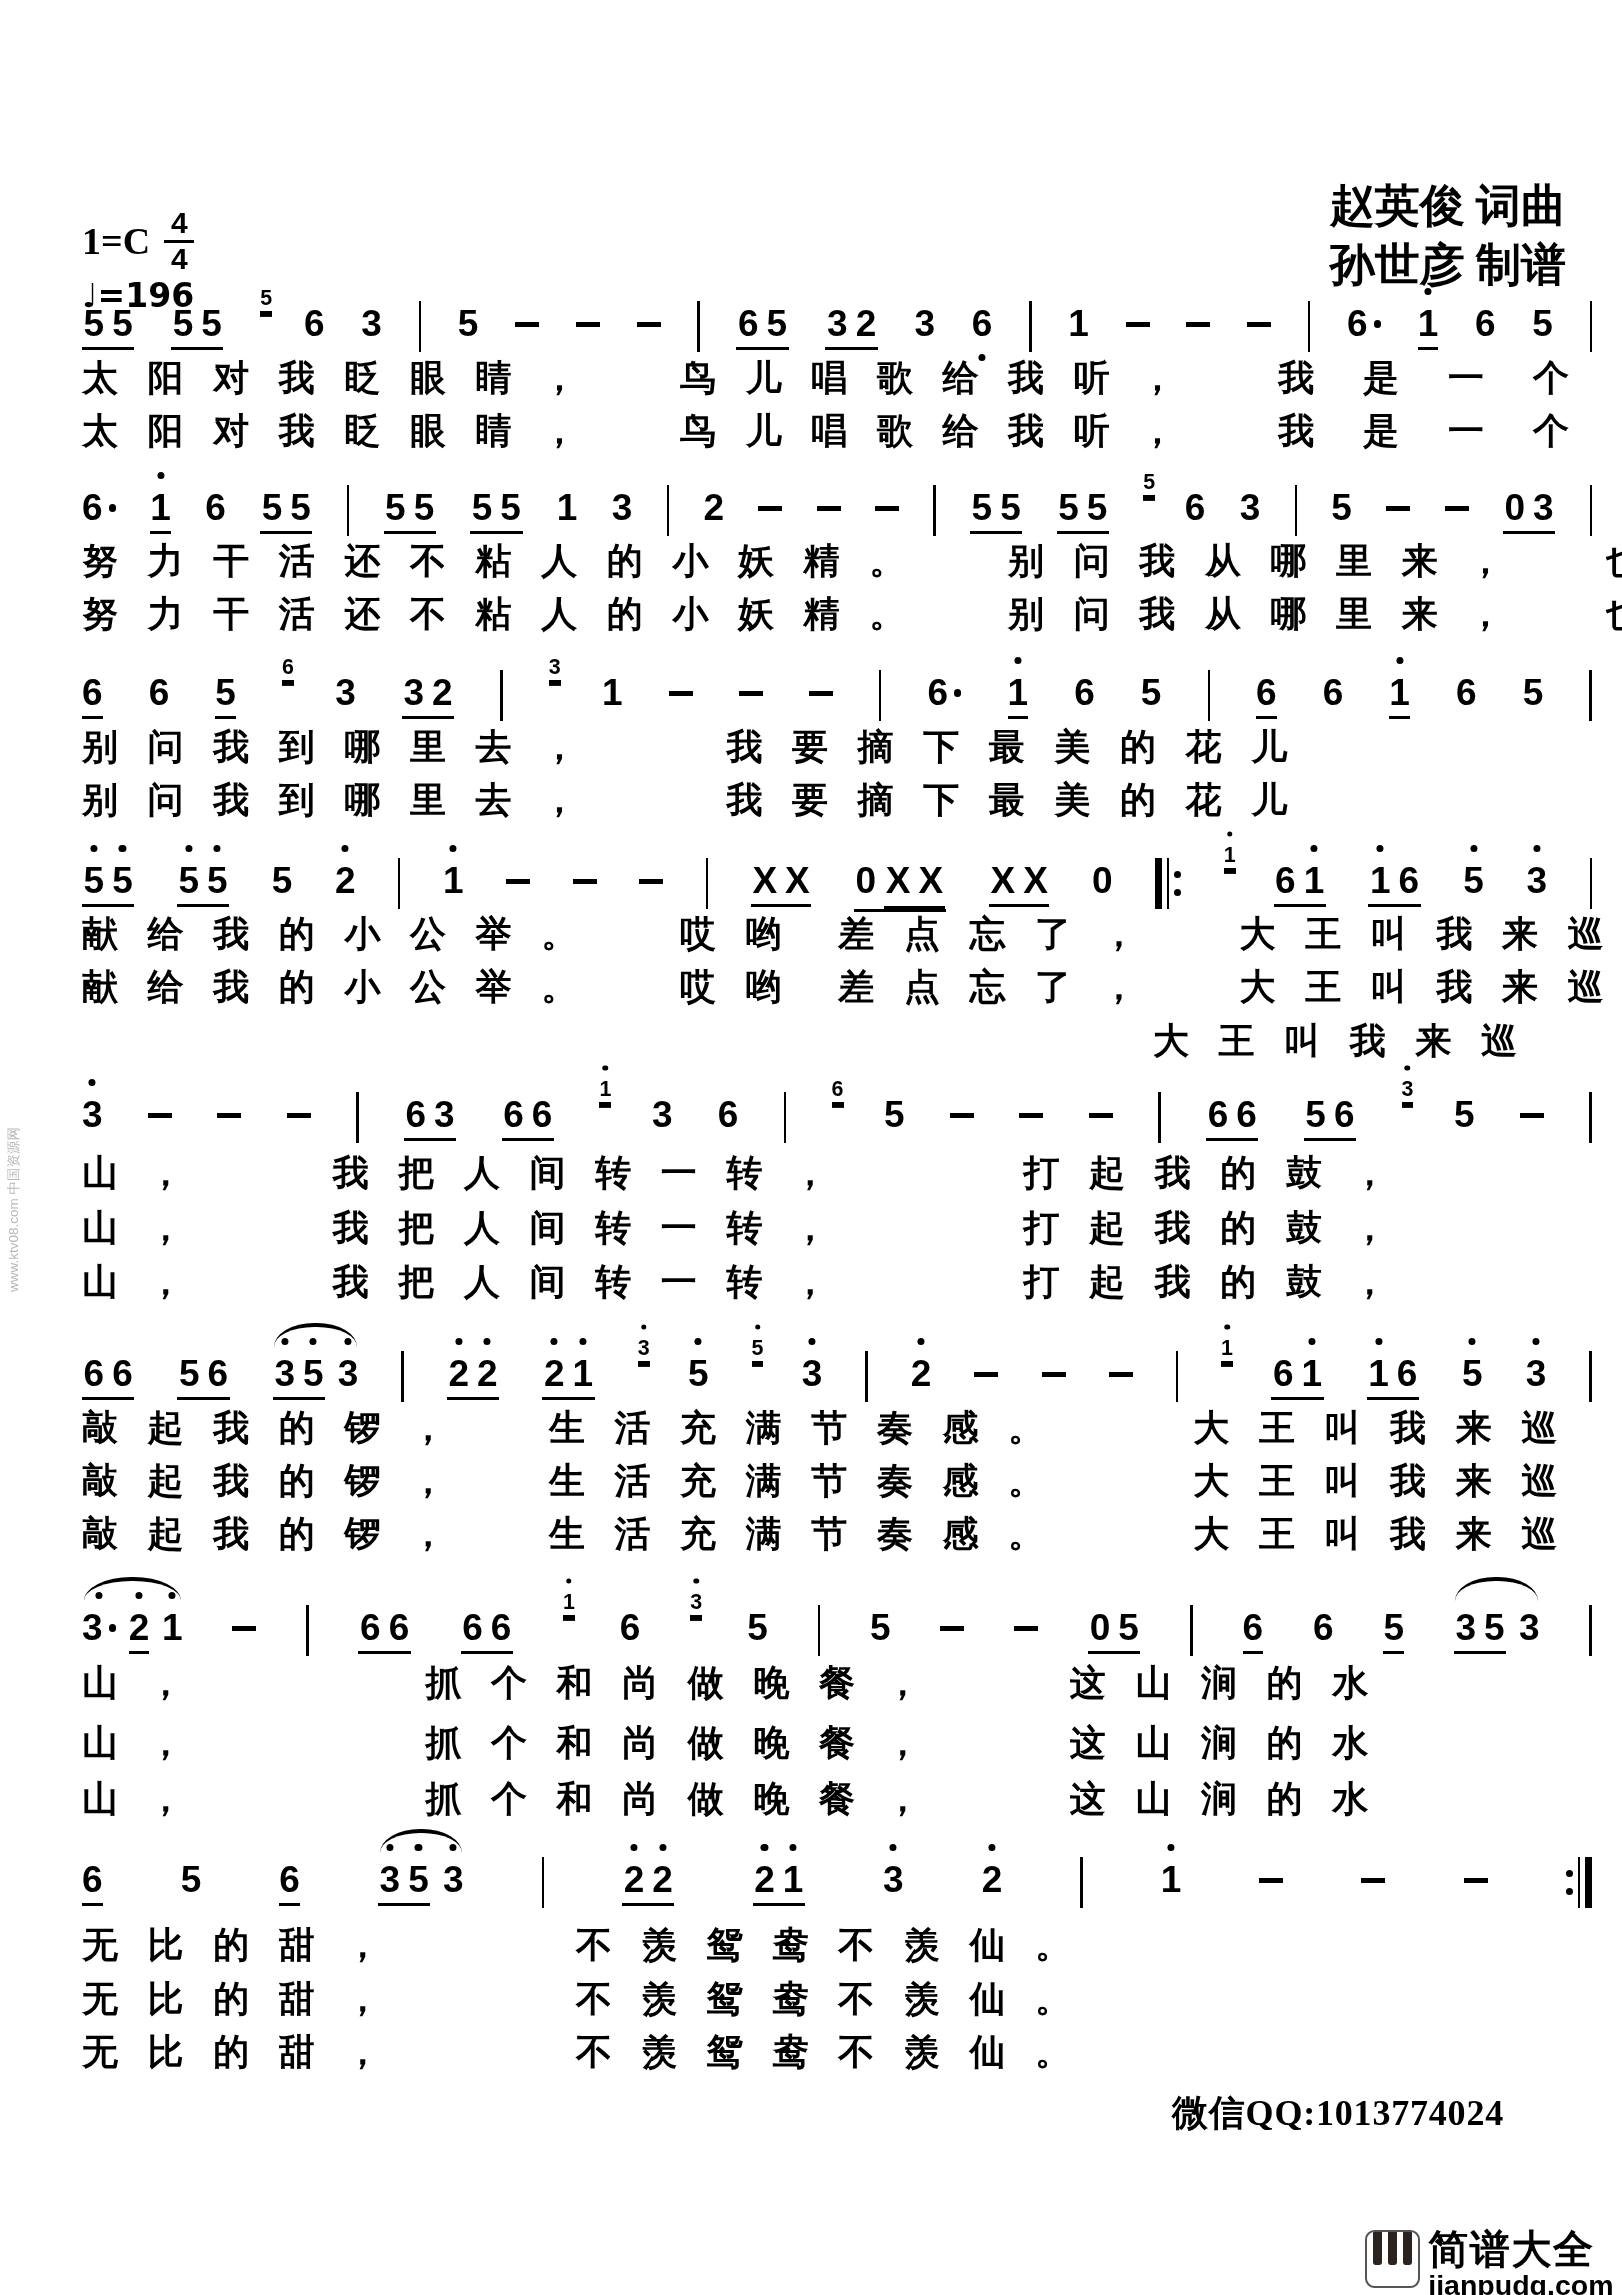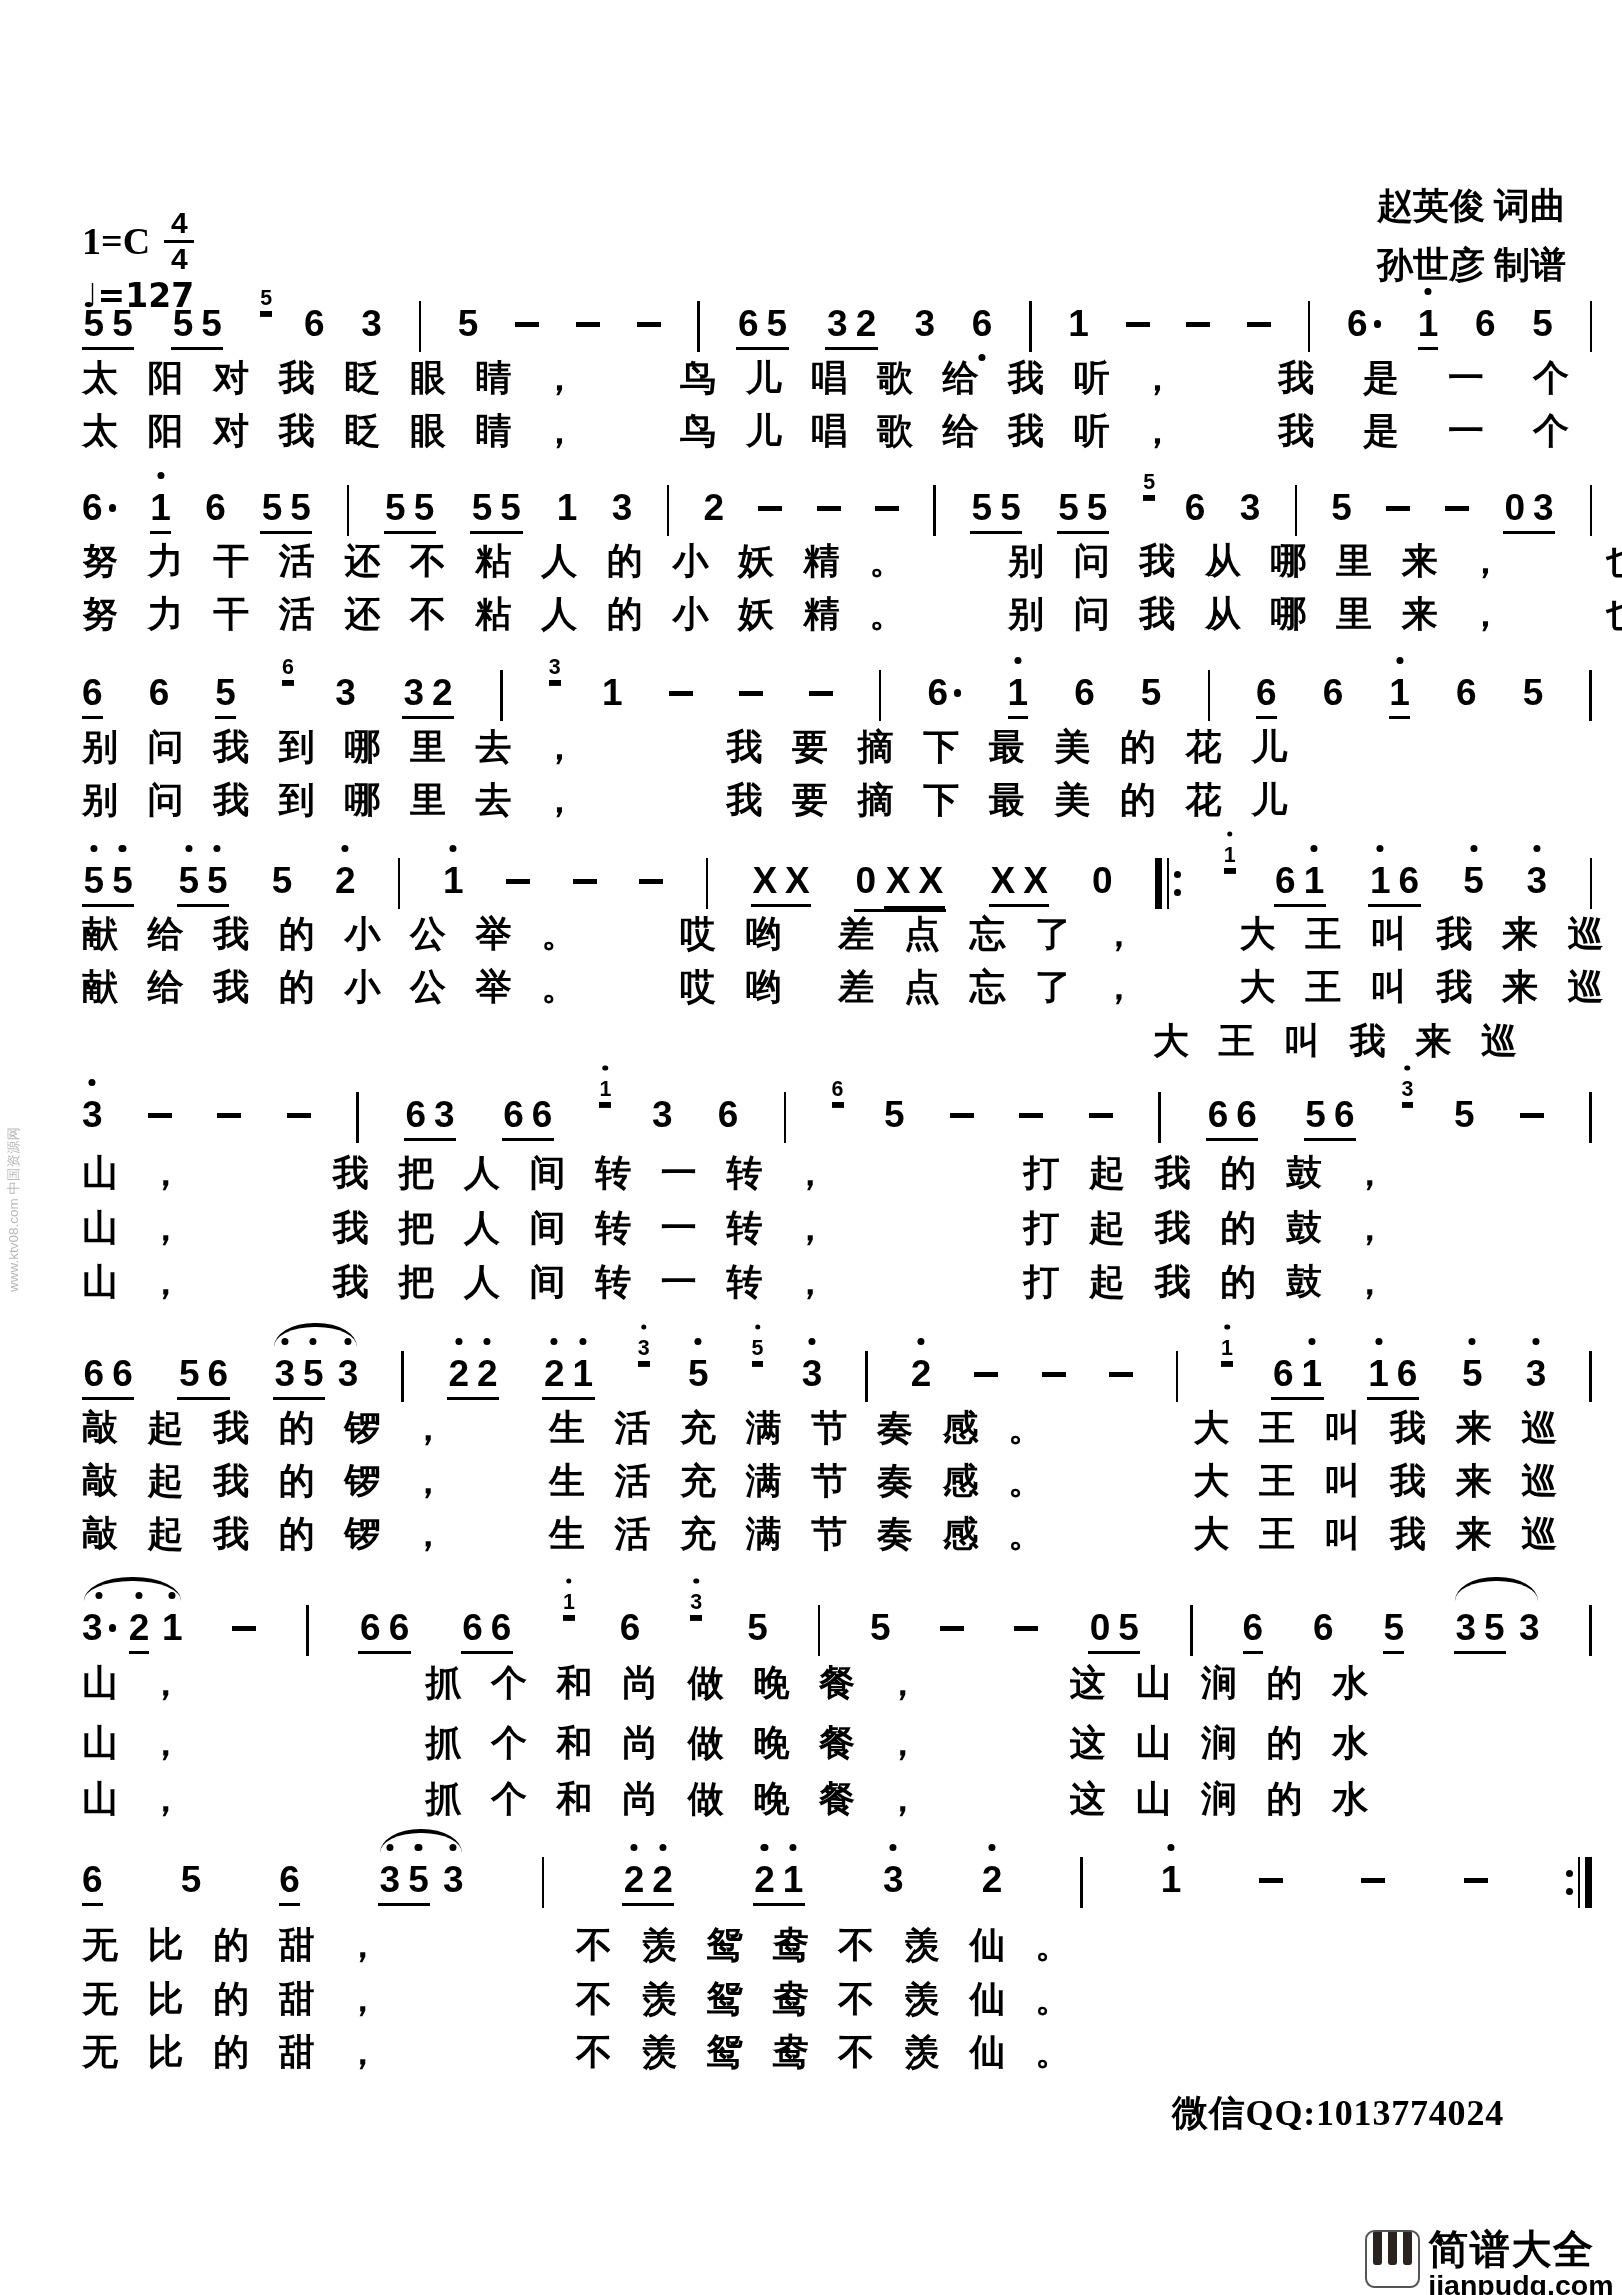--- a/index.html
+++ b/index.html
@@ -2,21 +2,21 @@
 <html style="font-size:12.7px"><head>
 <meta charset="utf-8">
 <style>
   html,body{margin:0;padding:0;background:#fff}
   .page{position:relative;width:1623px;height:2295px;background:#ffffff;color:#000;
         font-family:"Liberation Serif",serif;overflow:hidden}
 
   .title{position:absolute;top:100px;left:50%;transform:translateX(-50%);
          font-size:78px;font-weight:bold;letter-spacing:3.2px;white-space:nowrap;
          text-shadow:2.4px 3.2px 1.6px rgba(0,0,0,0.35)}
-  .credits{position:absolute;top:177px;right:57px;font-size:36px;font-weight:bold;
+  .credits{position:absolute;top:177px;right:57px;font-size:45px;font-weight:bold;
            line-height:59px;text-align:center;white-space:nowrap}
   .keyline{position:absolute;left:82px;top:208px;display:flex;align-items:center;
            font-size:38px;font-weight:bold}
   .tsig{display:inline-flex;flex-direction:column;align-items:center;margin-left:14.3px;
         font-size:30px;line-height:30px;font-weight:bold;font-family:"Liberation Sans",sans-serif}
   .fbar{width:30px;height:3.2px;background:#000;margin:1.6px 0}
   .tempo{position:absolute;left:82px;top:276px;font-size:33px;font-weight:bold;
          font-family:"DejaVu Sans",sans-serif}
 
   .notesrow{position:absolute;left:82px;width:1510px;display:flex;
@@ -80,21 +80,21 @@
   <div class="keyline">
     <span>1=C</span>
     <span class="tsig">
       <span>4</span>
       <span class="fbar"></span>
       <span>4</span>
     </span>
   </div>
 
   <div class="tempo">
-    <span>♩</span><span>=127</span>
+    <span>♩</span><span>=196</span>
   </div>
 
   <div id="score">
       <div class="notesrow" style="top: 301px;">
         <span class="bgrp">
           <span class="nt">
             <span class="dgt">5</span>
           </span>
           <span class="nt">
             <span class="dgt">5</span>

